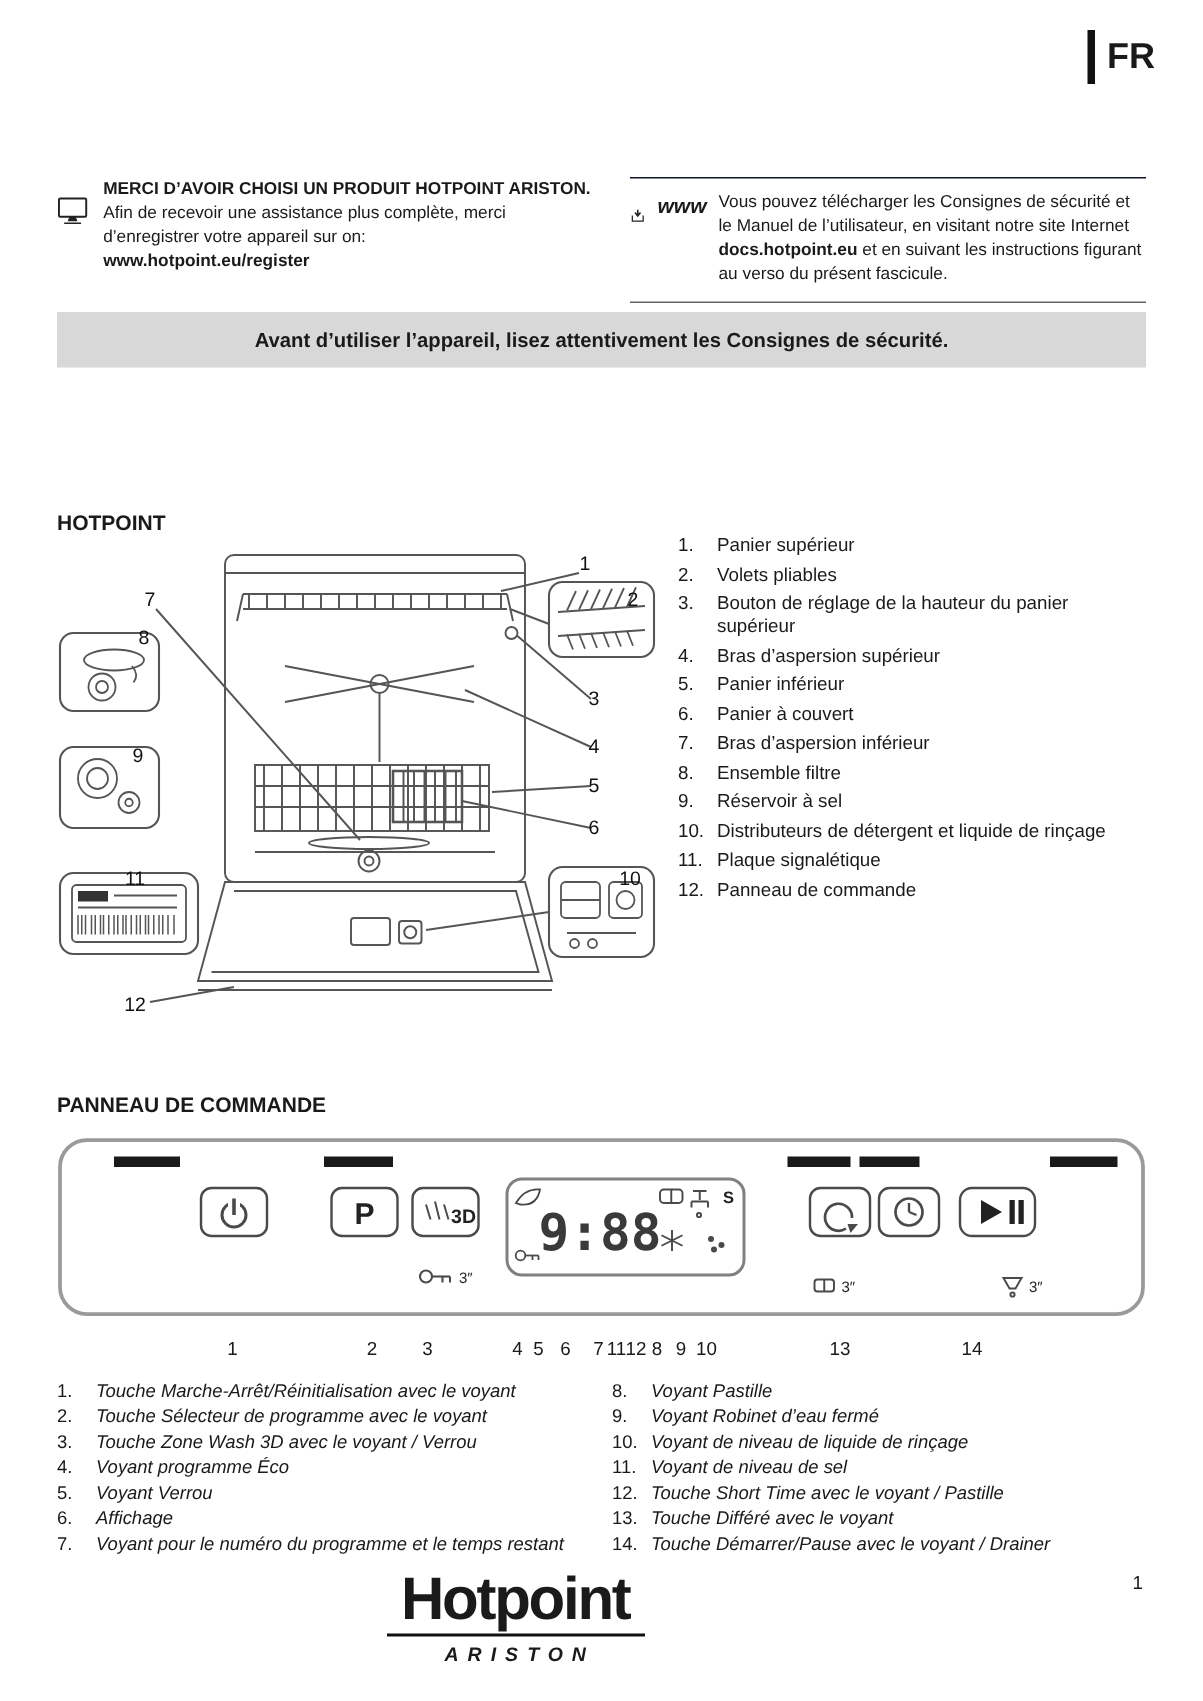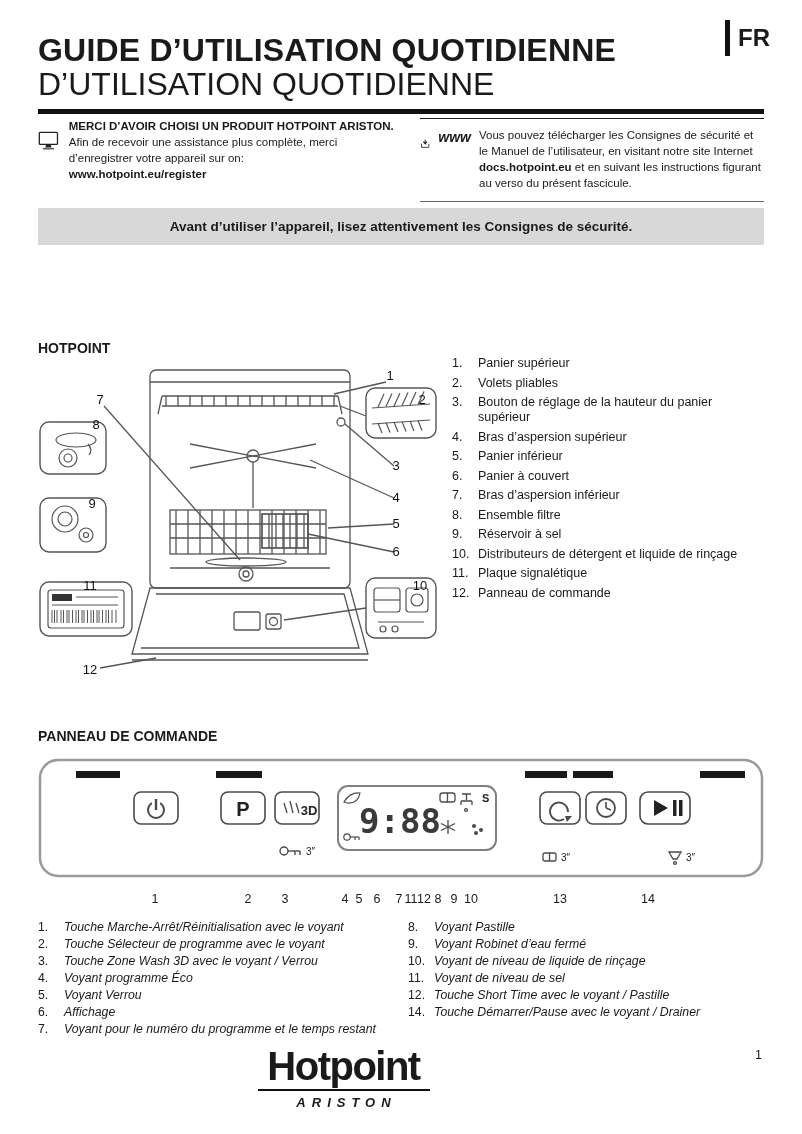--- a/index.html
+++ b/index.html
@@ -69,24 +69,20 @@
 </head>
 <body>
 
 <div class="page">
 
   <div class="lang-tag">
     <span class="lang-bar"></span>
     <span class="lang-text">FR</span>
   </div>
 
-  <header class="title-block">
-    <div class="title1">GUIDE D’UTILISATION QUOTIDIENNE</div>
-    <div class="title2">D’UTILISATION QUOTIDIENNE</div>
-  </header>
 
   <div class="intro">
     <div class="intro-left">
       <svg width="48" height="46" viewBox="0 0 48 46">
         <rect x="3" y="3" width="42" height="28" rx="2" fill="none" stroke="#222" stroke-width="3"></rect>
         <path d="M19,31 L29,31 L31.5,38 L16.5,38 Z" fill="#222"></path>
         <line x1="11" y1="41" x2="37" y2="41" stroke="#222" stroke-width="2.5"></line>
       </svg>
       <p>
         <span class="b">MERCI D’AVOIR CHOISI UN PRODUIT HOTPOINT ARISTON.</span>
@@ -427,20 +423,24 @@
         </li>
       <li>
           <span class="num">11.</span>
           <span class="label">Voyant de niveau de sel</span>
         </li>
       <li>
           <span class="num">12.</span>
           <span class="label">Touche Short Time avec le voyant / Pastille</span>
         </li>
       <li>
+          <span class="num">13.</span>
+          <span class="label">Touche Différé avec le voyant</span>
+        </li>
+      <li>
           <span class="num">14.</span>
           <span class="label">Touche Démarrer/Pause avec le voyant / Drainer</span>
         </li>
     </ol>
   </div>
 
   <div class="footer">
     <div class="brand">Hotpoint</div>
     <div class="brand-rule"></div>
     <div class="sub-brand">ARISTON</div>

